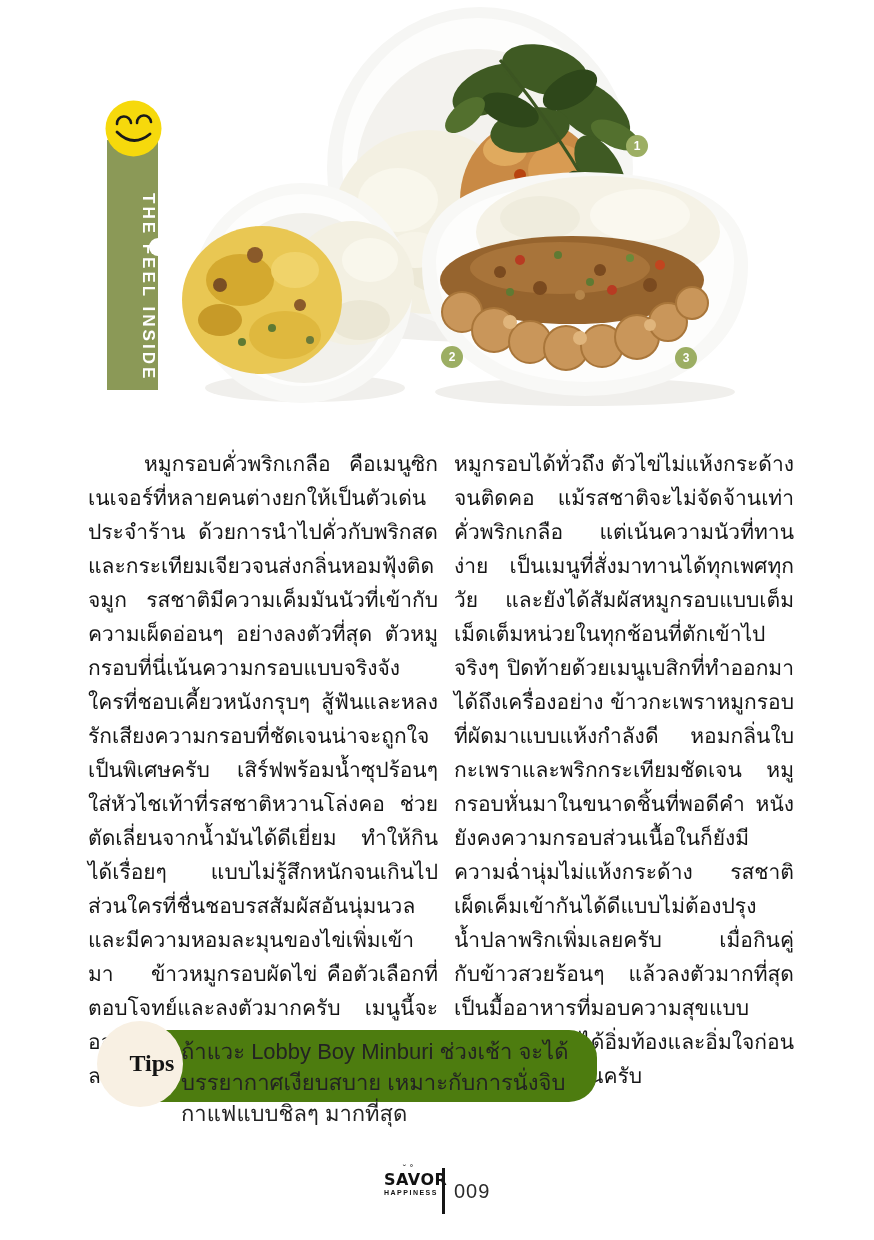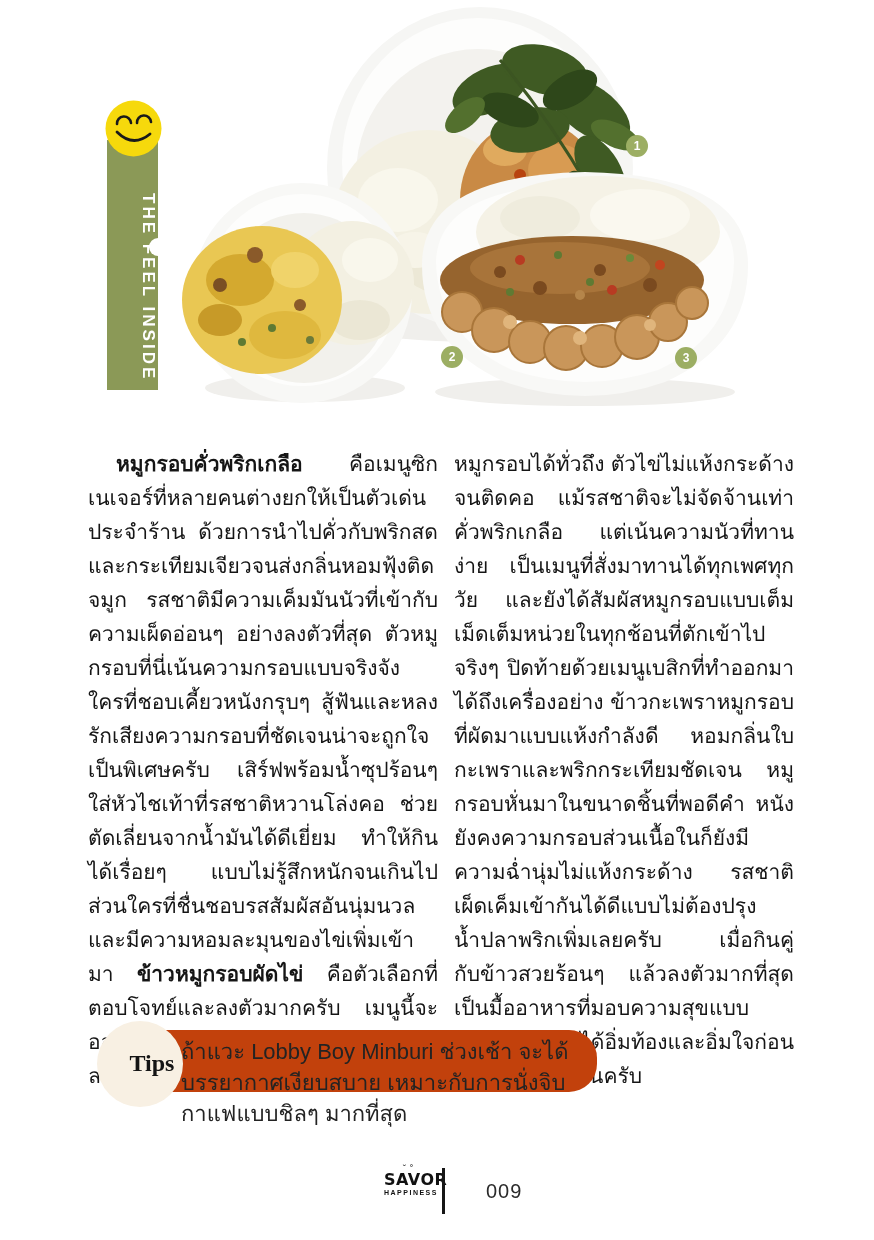--- a/index.html
+++ b/index.html
@@ -44,26 +44,26 @@
   
   .article { position:absolute; left:88px; top:447px; width:706px; }
   .col {
     position:absolute; top:0; text-align:justify;
     font-size:21px; line-height:34px; color:#151515;
   }
   .col-left  { left:0;   width:350px; }
   .col-right { left:366px; width:340px; }
   .col p { text-indent:0; }
   .col-left p { text-indent:28px; }
-  .bold-th { font-weight:bold; }
+  .bold-th { font-weight:normal;margin-left:28px; }
 
   
   .tips-box {
-    position:absolute; left:103px; top:1030px; width:494px; height:62px;
-    background:#c2410c; border-radius:28px;
+    position:absolute; left:103px; top:1030px; width:494px; height:72px;
+    background:#4d7c0f; border-radius:28px;
   }
   .tips-circle {
     position:absolute; left:-6px; top:-9px; width:86px; height:86px;
     border-radius:50%; background:#f8f0e3;
   }
   .tips-label {
     position:absolute; left:16px; top:20px; width:66px; text-align:center;
     font-family:"Liberation Serif","DejaVu Serif",serif;
     font-weight:bold; font-size:24px; color:#141414;
   }
@@ -86,21 +86,21 @@
     position:absolute; left:4px; top:-8px; width:44px; text-align:center;
     font-size:10px; letter-spacing:4px; color:#111;
   }
   .brand-sub {
     font-size:7px; font-weight:bold; letter-spacing:1.5px; line-height:10px;
   }
   .footer-divider {
     position:absolute; left:62px; top:0; width:2.5px; height:46px; background:#161616;
   }
   .footer-page {
-    position:absolute; left:74px; top:12px; font-size:20px; color:#2b2b2b; letter-spacing:1px;margin-left:32px;
+    position:absolute; left:74px; top:12px; font-size:20px; color:#2b2b2b; letter-spacing:1px;
   }
 </style>
 </head>
 <body>
 
 <div class="page">
 
   <div class="photo-wrap">
     <svg width="640" height="412" viewBox="0 0 640 412">
 

